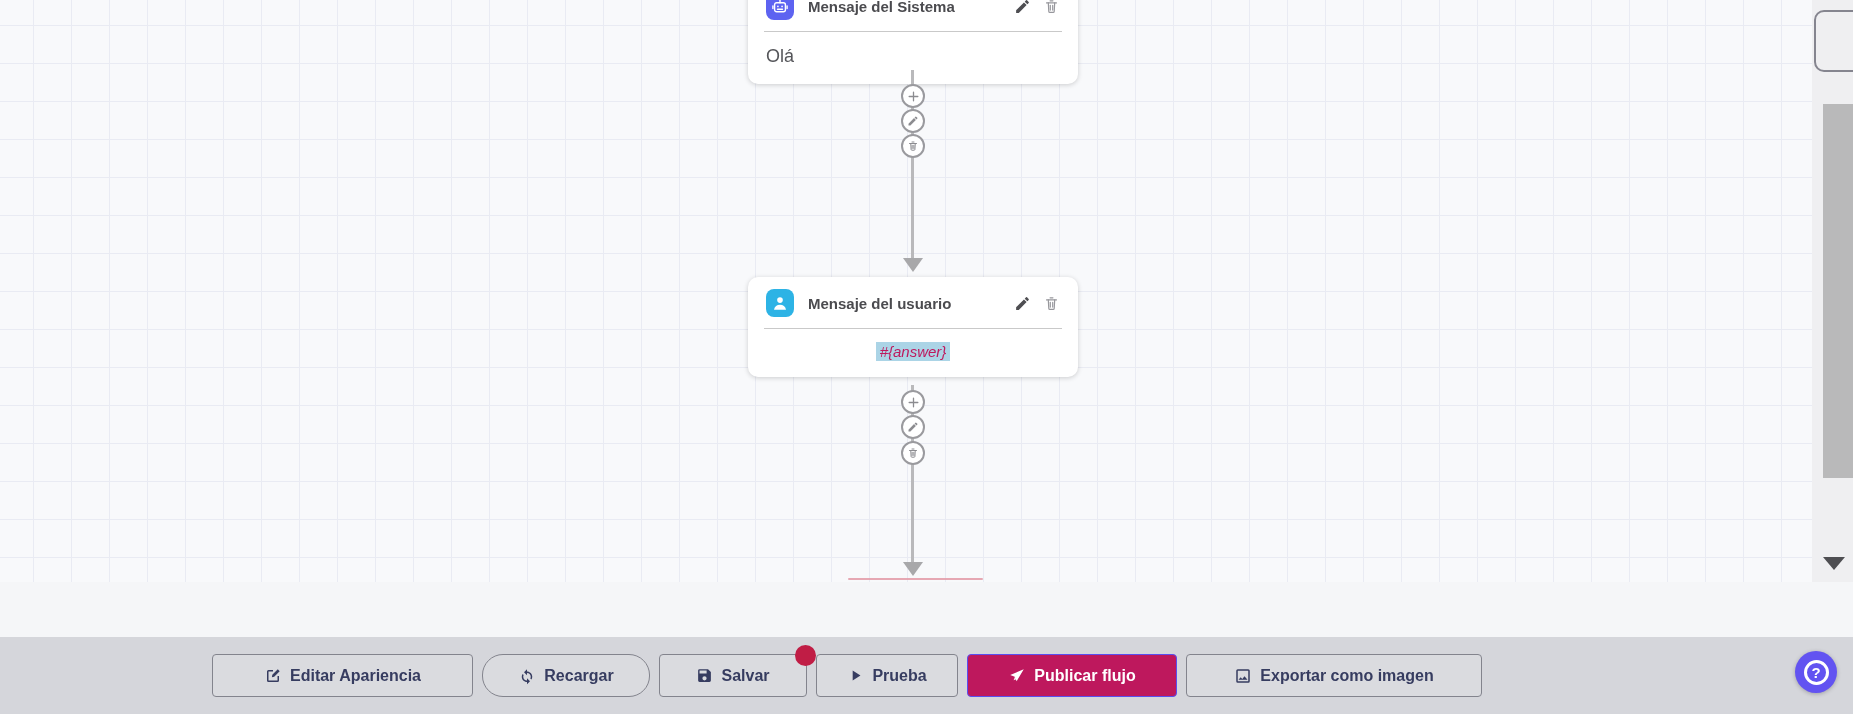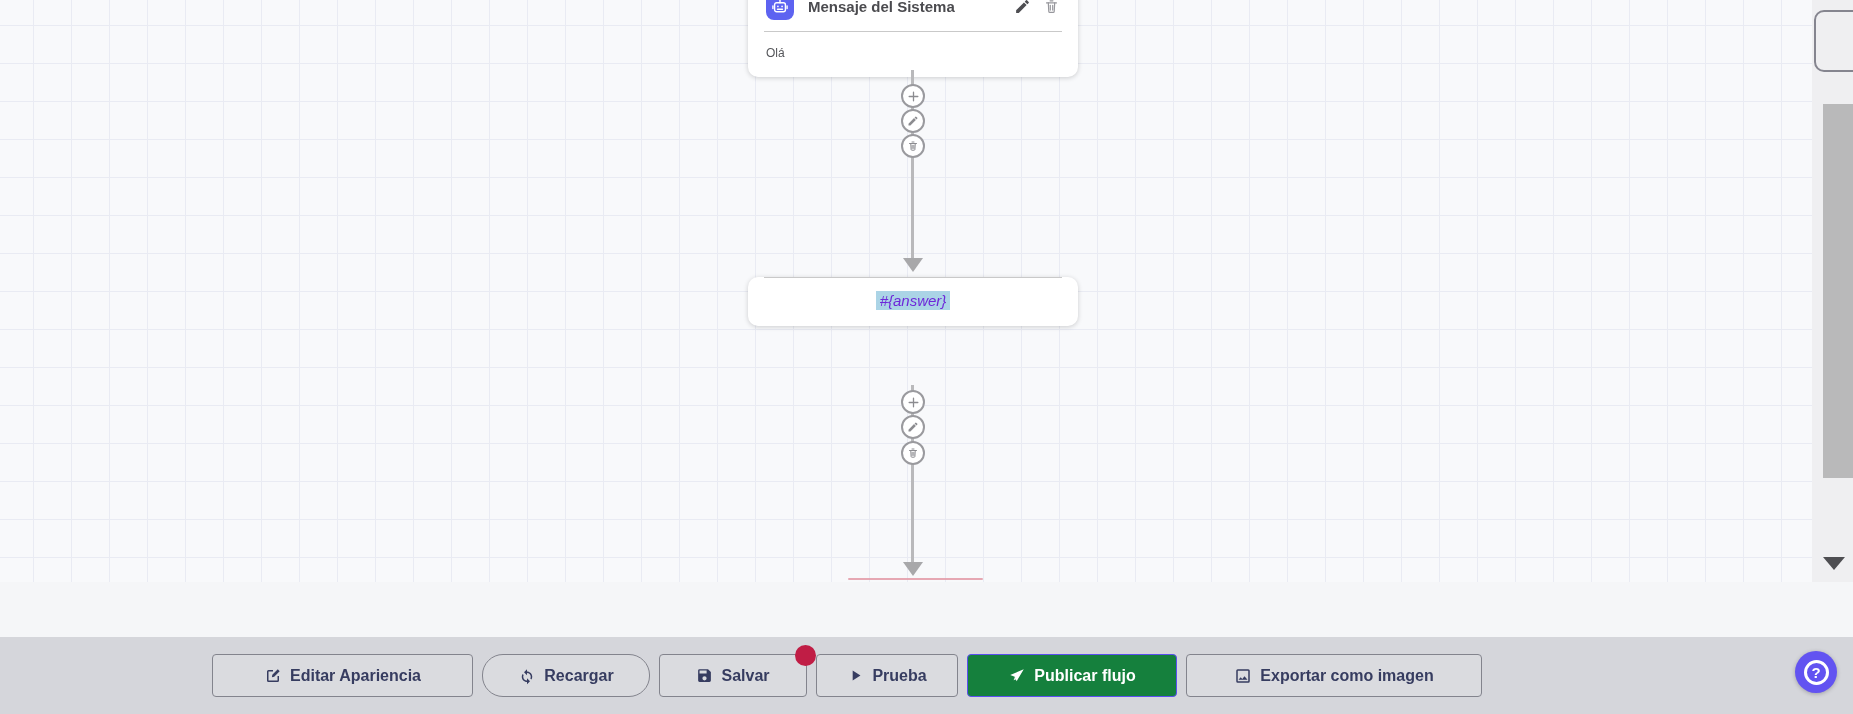--- a/index.html
+++ b/index.html
@@ -30,23 +30,23 @@
     width:28px;height:28px;border-radius:8px;flex:0 0 28px;
     display:flex;align-items:center;justify-content:center;
   }
   .node-icon.robot{background:#5d63f1;}
   .node-icon.user{background:#2db3e5;}
   .node-title{flex:1;margin-left:14px;font-size:15px;font-weight:700;color:#4b4b4f;}
   .hicon{display:flex;align-items:center;justify-content:center;cursor:pointer;}
   .hicon.pencil{color:#4e4e52;margin-right:12px;}
   .hicon.trash{color:#97979c;}
   .node-divider{height:1px;background:#c9c9c9;margin:0 16px;}
-  .node-body{padding:14px 18px 17px 18px;font-size:12px;color:#55565a;}
+  .node-body{padding:14px 18px 17px 18px;font-size:18px;color:#55565a;}
   .node-body.centered{text-align:center;font-size:15px;}
-  .answer-highlight{background:#abd4e6;color:#6d28d9;font-style:italic;padding:1px 4px;}
+  .answer-highlight{background:#abd4e6;color:#be185d;font-style:italic;padding:1px 4px;}
   
   .conn-line{position:absolute;width:3px;background:#b9b9bb;}
   .conn-arrow{
     position:absolute;width:0;height:0;
     border-left:10px solid transparent;border-right:10px solid transparent;
     border-top:14px solid #a8a8aa;
   }
   .conn-btn{
     position:absolute;width:24px;height:24px;border-radius:50%;
     background:#ffffff;border:2px solid #9a9a9e;box-sizing:border-box;
@@ -75,21 +75,21 @@
   .toolbar-inner{display:flex;align-items:center;gap:9px;margin-left:212px;}
   .tb-btn{
     position:relative;height:43px;box-sizing:border-box;
     display:inline-flex;align-items:center;justify-content:center;gap:8px;
     background:#dadbdf;border:1px solid #83848d;border-radius:4px;
     font-family:"Liberation Sans",sans-serif;font-size:16px;font-weight:700;color:#363c60;
     cursor:pointer;padding:0 10px;
   }
   .tb-btn svg{flex:0 0 auto;}
   .b1{width:261px;} .b2{width:168px;border-radius:21px;} .b3{width:148px;} .b4{width:142px;} .b6{width:296px;}
-  .tb-btn.primary{width:210px;background:#15803d;border-color:#5a4ff0;color:#ffffff;}
+  .tb-btn.primary{width:210px;background:#be185d;border-color:#5a4ff0;color:#ffffff;}
   .badge-dot{
     position:absolute;top:-10px;right:-10px;width:21px;height:21px;border-radius:50%;
     background:#c01d45;
   }
   
   .help-fab{
     position:absolute;left:1795px;top:651px;width:42px;height:42px;border-radius:50%;
     background:#6253f1;display:flex;align-items:center;justify-content:center;cursor:pointer;
     box-shadow:0 1px 4px rgba(0,0,0,0.25);
   }
@@ -154,20 +154,43 @@
     <svg width="12" height="12" viewBox="0 0 24 24" fill="none" stroke="currentColor" stroke-width="2" stroke-linecap="round">
         <path d="M5 7h14"></path>
         <path d="M10 4h4"></path>
         <path d="M7.5 7l.7 12a1.5 1.5 0 0 0 1.5 1.4h4.6a1.5 1.5 0 0 0 1.5-1.4l.7-12"></path>
         <path d="M10.3 10.5v6.5"></path>
         <path d="M13.7 10.5v6.5"></path>
       </svg>
   </div>
 
   <div class="node" style="left:748px;top:277px;">
+    <div class="node-header">
+      <span class="node-icon user">
+        <svg width="20" height="20" viewBox="0 0 24 24" fill="#ffffff">
+          <circle cx="12" cy="8.5" r="3.4"></circle>
+          <path d="M4.8 20c.6-3.6 3.6-5.8 7.2-5.8s6.6 2.2 7.2 5.8z"></path>
+        </svg>
+      </span>
+      <span class="node-title">Mensaje del usuario</span>
+      <span class="hicon pencil">
+        <svg width="17" height="17" viewBox="0 0 24 24" fill="currentColor">
+            <path d="M3 17.25V21h3.75L17.81 9.94l-3.75-3.75L3 17.25zM20.71 7.04c.39-.39.39-1.02 0-1.41l-2.34-2.34a.996.996 0 0 0-1.41 0l-1.83 1.83 3.75 3.75 1.83-1.83z"></path>
+          </svg>
+      </span>
+      <span class="hicon trash">
+        <svg width="17" height="17" viewBox="0 0 24 24" fill="none" stroke="currentColor" stroke-width="1.7" stroke-linecap="round">
+          <path d="M5 7h14"></path>
+            <path d="M10 4h4"></path>
+            <path d="M7.5 7l.7 12a1.5 1.5 0 0 0 1.5 1.4h4.6a1.5 1.5 0 0 0 1.5-1.4l.7-12"></path>
+            <path d="M10.3 10.5v6.5"></path>
+            <path d="M13.7 10.5v6.5"></path>
+        </svg>
+      </span>
+    </div>
     <div class="node-divider"></div>
     <div class="node-body centered">
       <span class="answer-highlight">#{answer}</span>
     </div>
   </div>
 
   <div class="conn-line" style="left:911px;top:385px;height:178px;"></div>
   <div class="conn-arrow" style="left:903px;top:562px;"></div>
   <div class="conn-btn" style="left:901px;top:390px;">
     <svg width="13" height="13" viewBox="0 0 24 24" fill="none" stroke="currentColor" stroke-width="2.4" stroke-linecap="round">

